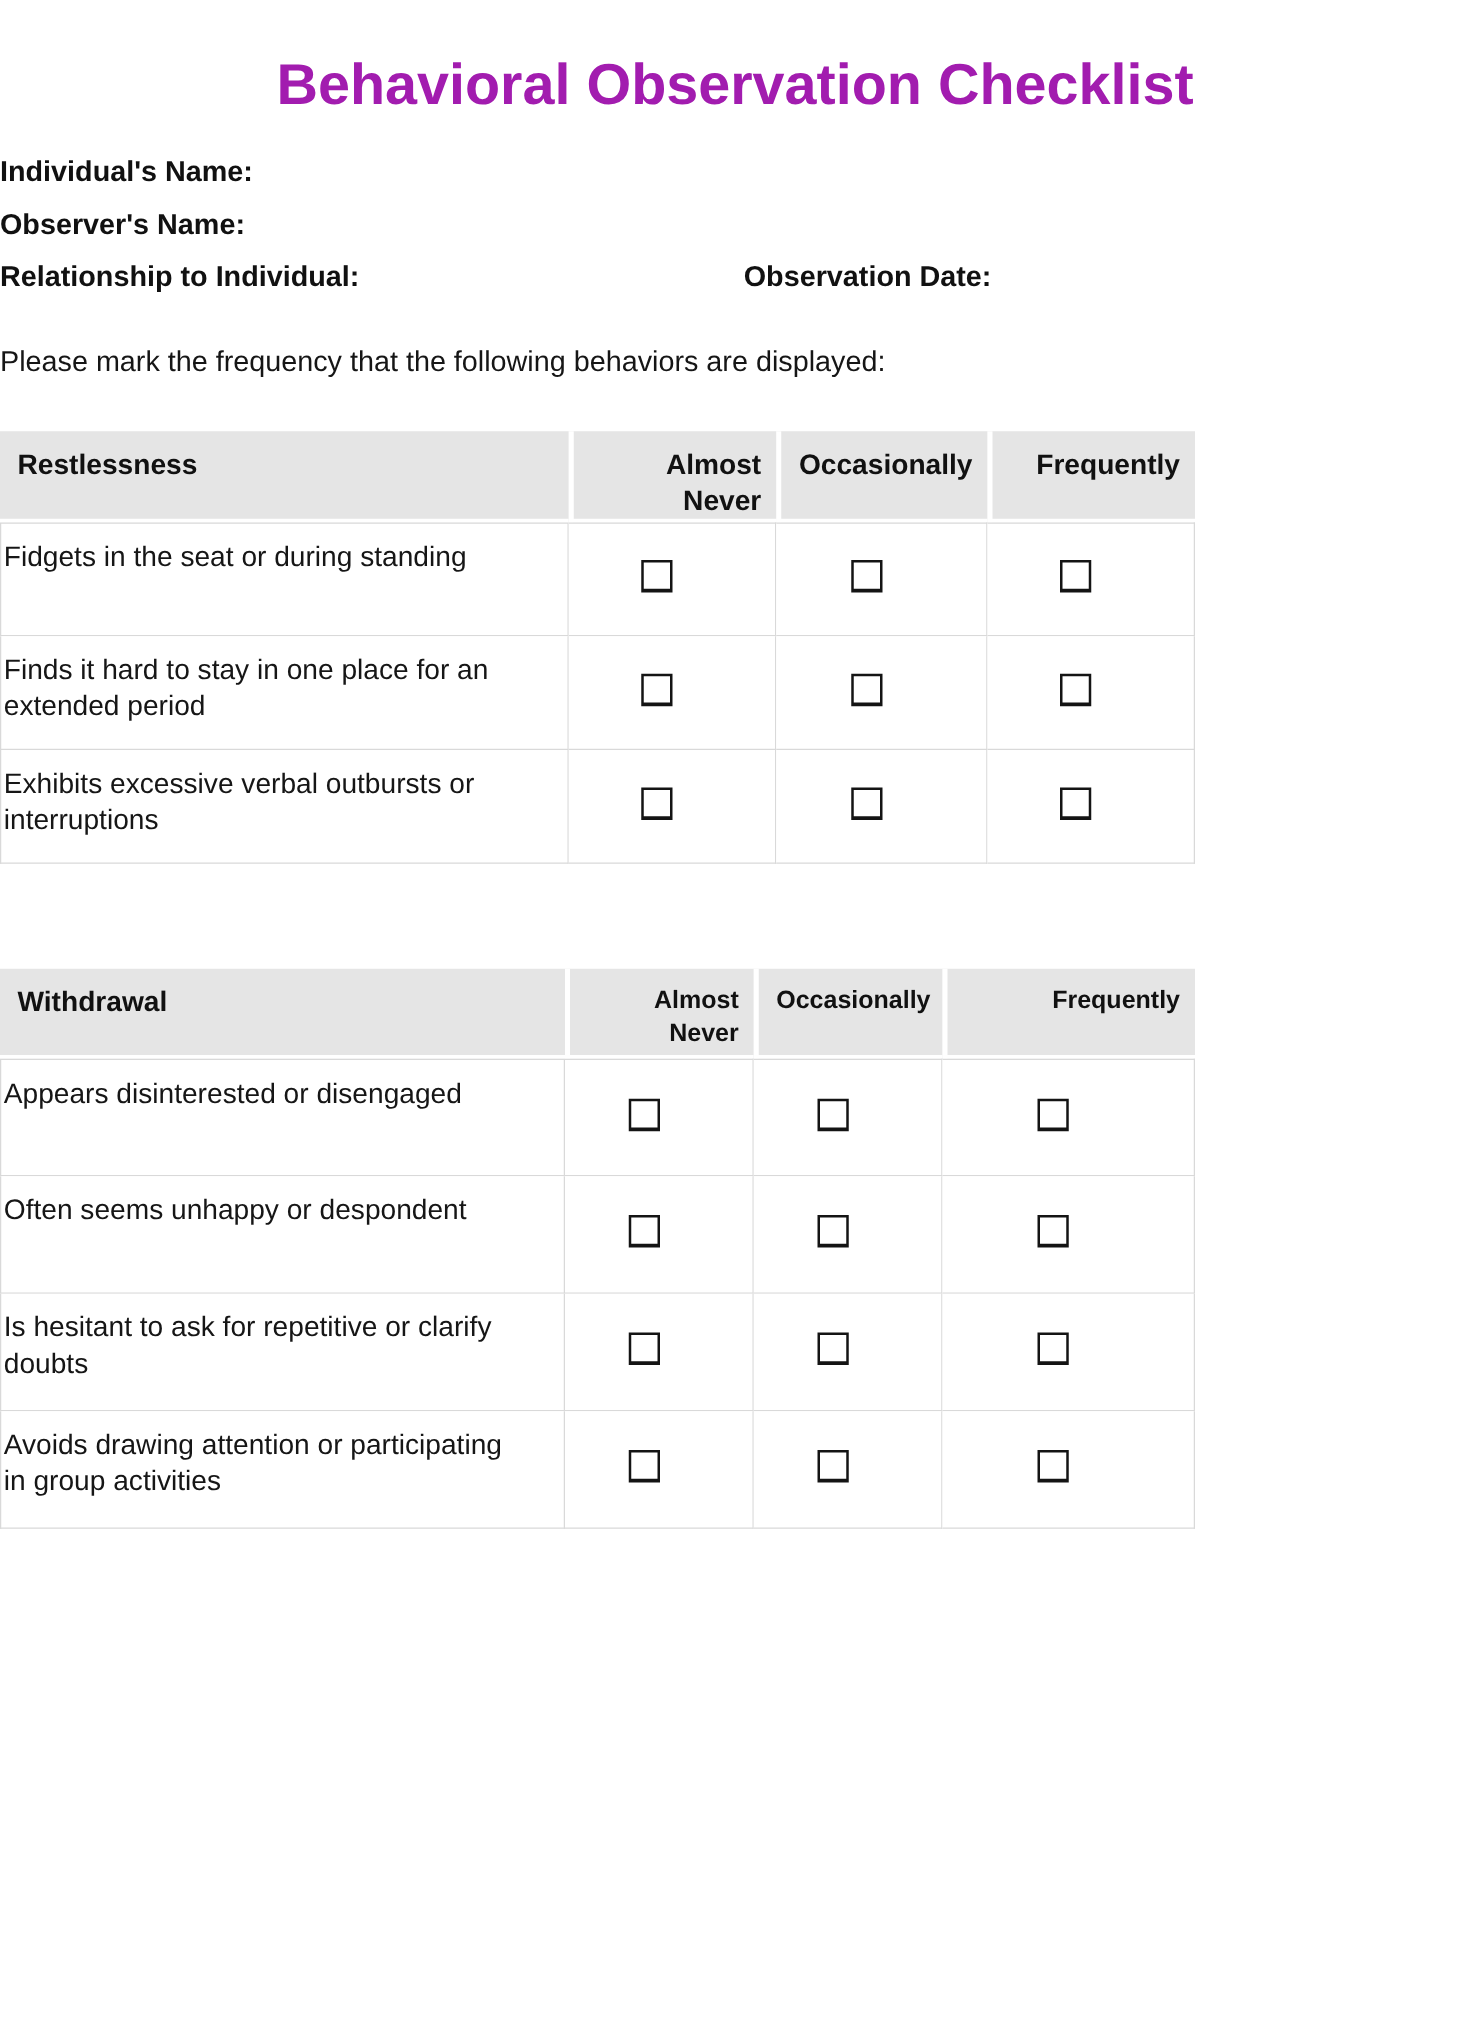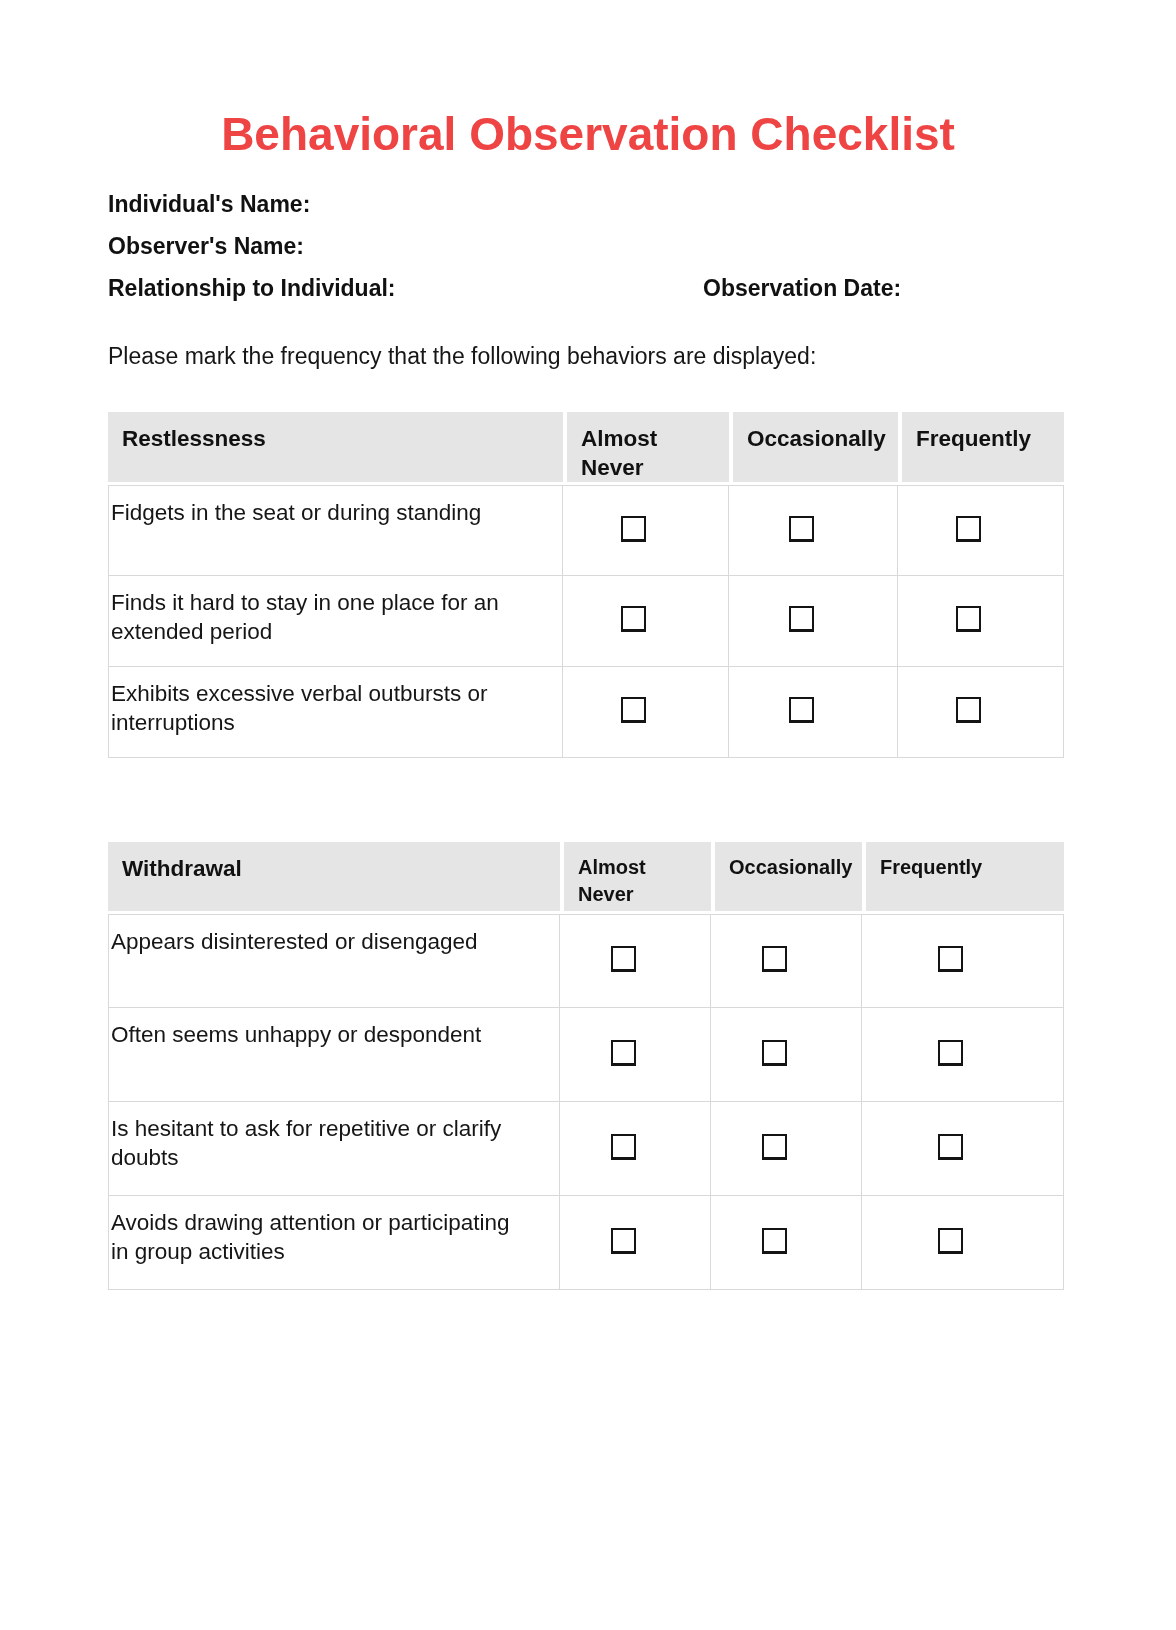--- a/index.html
+++ b/index.html
@@ -7,30 +7,29 @@
   .page {
     position: relative;
     width: 1176px;
     height: 1630px;
     background: #ffffff;
     font-family: "Liberation Sans", "DejaVu Sans", sans-serif;
     color: #121212;
     overflow: hidden;
   }
   .doc-title {
-    padding-top: 110px;
+    padding-top: 43px;
     text-align: center;
     font-size: 46px;
     line-height: 48px;
     font-weight: bold;
-    color: #ef4444;
+    color: #a21caf;
   }
   .content {
     width: 956px;
-    margin-left: 108px;
   }
   .fields { margin-top: 33px; }
   .field-row {
     display: flex;
     align-items: baseline;
     margin-bottom: 15px;
   }
   .field-label {
     font-size: 23px;
     line-height: 27px;
@@ -66,21 +65,21 @@
   th {
     background: #e5e5e5;
     text-align: left;
     vertical-align: top;
     font-weight: bold;
     color: #111111;
     padding: 12px 12px 0 14px;
     border-bottom: 3px solid #ffffff;
     white-space: pre-line;
   }
-  th + th { border-left: 4px solid #ffffff; }
+  th + th { border-left: 4px solid #ffffff; text-align: right; }
   .tbl-0 th { height: 69px; font-size: 22.5px; line-height: 29px; }
   .tbl-1 th { height: 72px; font-size: 22.5px; line-height: 29px; }
   .tbl-1 th.freq-th { font-size: 20px; line-height: 27px; }
 
   td {
     background: #ffffff;
     border-right: 1px solid #d9d9d9;
     border-bottom: 1px solid #d9d9d9;
     vertical-align: top;
   }

